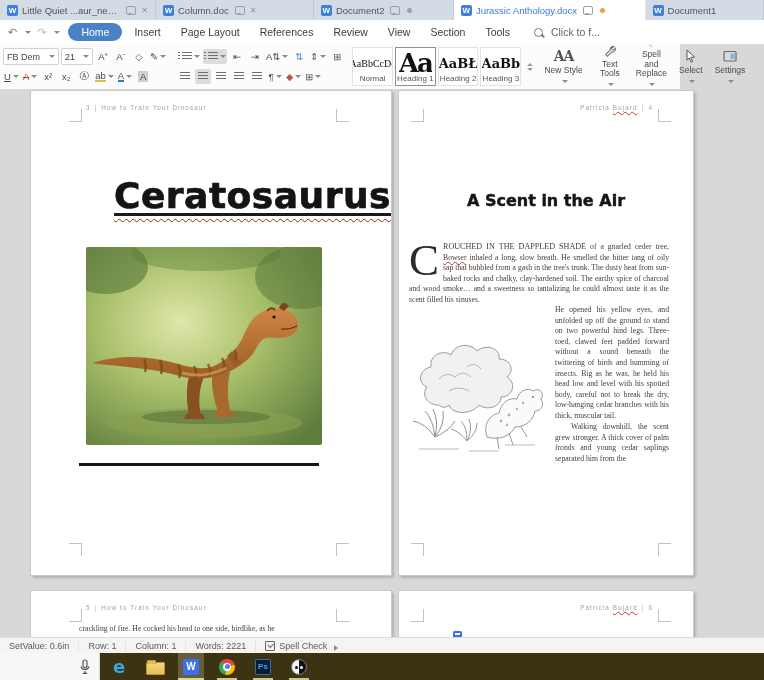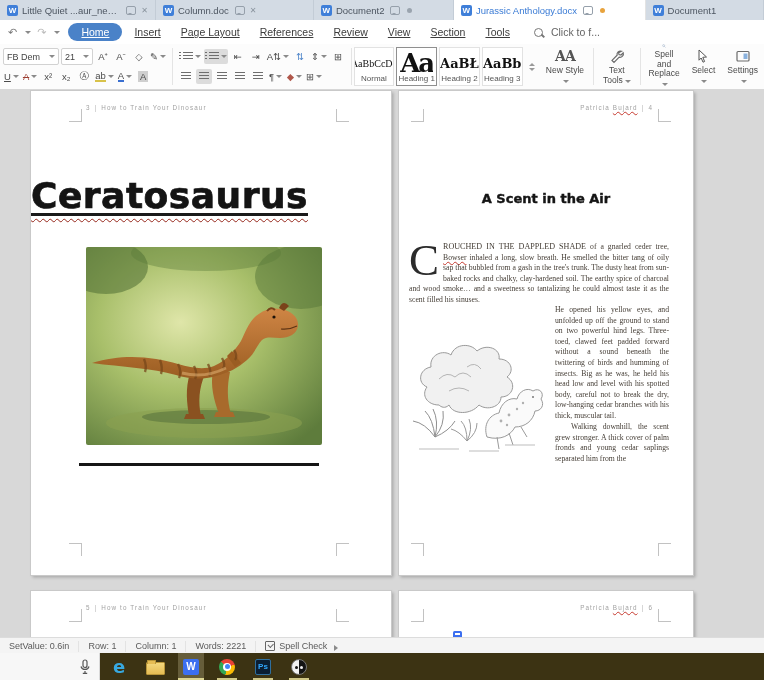--- a/index.html
+++ b/index.html
@@ -15,29 +15,29 @@
   .cmt{flex:0 0 auto;width:8px;height:7px;border:1px solid #96a0ab;border-radius:2px;position:relative;margin-left:2px;}
   .cmt:after{content:"";position:absolute;left:1px;bottom:-3px;border:2px solid transparent;border-top-color:#96a0ab;}
   .tclose{color:#8a949e;font-size:8px;margin-left:1px;}
   .tdot{width:5px;height:5px;border-radius:50%;background:#9aa4ae;margin-left:3px;}
   .tdot.orange{background:#e8a33d;}
 
   
   .menubar{position:absolute;left:0;top:20px;width:764px;height:24px;background:#fff;display:flex;align-items:center;font-size:10.5px;color:#3c3c3c;}
   .qat{display:flex;align-items:center;gap:6px;padding:0 8px;color:#777;font-size:11px;}
   .qat .dis{color:#bbb;}
-  .menu-item{padding:2px 10px;cursor:default;text-decoration:underline;}
+  .menu-item{padding:2px 10px;cursor:default;}
   .menu-item.active{background:#4a82c8;color:#fff;border-radius:10px;padding:3px 13px;margin-right:2px;}
   .msearch{display:flex;align-items:center;gap:8px;margin-left:14px;color:#666;}
   .mag{width:7px;height:7px;border:1.4px solid #777;border-radius:50%;position:relative;}
   .mag:after{content:"";position:absolute;left:6px;top:6px;width:4px;height:1.6px;background:#777;transform:rotate(45deg);}
   .caret{width:0;height:0;border-left:3px solid transparent;border-right:3px solid transparent;border-top:3px solid #8a8a8a;display:inline-block;margin-left:2px;}
 
   
-  .ribbon{position:absolute;left:0;top:44px;width:764px;height:45px;background:#fcfcfc;border-bottom:1px solid #dedede;display:flex;align-items:stretch;}
+  .ribbon{position:absolute;left:0;top:44px;width:680px;height:45px;background:#fcfcfc;border-bottom:1px solid #dedede;display:flex;align-items:stretch;}
   .vsep{width:1px;background:#e4e4e4;margin:4px 2px;}
   .grp{display:flex;flex-direction:column;justify-content:center;gap:3px;padding:0 3px;}
   .rrow{display:flex;align-items:center;gap:2px;height:17px;}
   .combo{display:flex;align-items:center;justify-content:space-between;border:1px solid #d2d2d2;background:#fff;border-radius:2px;height:15px;padding:0 3px;font-size:9px;color:#444;}
   .combo.fname{width:48px;}
   .combo.fsize{width:24px;}
   .rbtn{min-width:14px;height:15px;display:flex;align-items:center;justify-content:center;font-size:9.5px;color:#4a4a4a;border-radius:2px;padding:0 1px;}
   .rbtn.hl{background:#dcdcdc;}
   .rbtn .g-strike{text-decoration:line-through;color:#9c3c30;}
   .rbtn .g-under{text-decoration:underline;}
@@ -71,27 +71,27 @@
   .pg-lb{left:30px;top:501px;width:360px;height:60px;}
   .pg-rb{left:398px;top:501px;width:294px;height:60px;}
   .runhead{position:absolute;top:13px;font-size:6.3px;letter-spacing:1.1px;color:#a2a2a2;white-space:nowrap;}
   .runhead .hsep{padding:0 4px;color:#b5b5b5;}
   .crop{position:absolute;width:12px;height:12px;}
   .crop.tl{border-right:1px solid #c2c2c2;border-bottom:1px solid #c2c2c2;}
   .crop.tr{border-left:1px solid #c2c2c2;border-bottom:1px solid #c2c2c2;}
   .crop.bl{border-right:1px solid #c2c2c2;border-top:1px solid #c2c2c2;}
   .crop.br{border-left:1px solid #c2c2c2;border-top:1px solid #c2c2c2;}
   .sq{text-decoration:underline;text-decoration-style:wavy;text-decoration-color:#c63a2f;text-decoration-thickness:1px;text-underline-offset:1px;text-decoration-skip-ink:none;}
-  .cera{position:absolute;left:0;top:84px;width:100%;text-align:left;}
+  .cera{position:absolute;left:0;top:84px;width:100%;text-align:right;}
   .cera .u1{font-family:"DejaVu Sans",sans-serif;font-weight:800;font-size:36px;letter-spacing:.5px;color:#141414;-webkit-text-stroke:.7px #141414;
     text-decoration:underline;text-decoration-color:#1a1a1a;text-decoration-thickness:3px;text-underline-offset:5px;text-decoration-skip-ink:none;}
   .cera .u2{text-decoration:underline;text-decoration-style:wavy;text-decoration-color:#96271c;text-decoration-thickness:1.2px;text-underline-offset:10px;text-decoration-skip-ink:none;}
   .dinoimg{position:absolute;left:55px;top:156px;width:236px;height:198px;border-radius:2px;overflow:hidden;}
   .blackrule{position:absolute;left:48px;top:372px;width:240px;height:3px;background:#151515;}
-  .chtitle{position:absolute;left:0;top:100px;width:100%;text-align:center;font-family:"DejaVu Sans",sans-serif;font-weight:800;font-size:13px;color:#151515;-webkit-text-stroke:.4px #141414;}
+  .chtitle{position:absolute;left:0;top:100px;width:100%;text-align:center;font-family:"DejaVu Sans",sans-serif;font-weight:800;font-size:16px;color:#151515;-webkit-text-stroke:.4px #141414;}
   .bodycol{position:absolute;left:10px;top:150px;width:260px;}
   .bodytext{font-family:"Liberation Serif",serif;font-size:7.7px;line-height:1.37;text-align:justify;color:#443d35;}
   .dropcap{float:left;font-family:"Liberation Serif",serif;font-size:45px;line-height:36px;padding:1px 4px 0 0;color:#2b2b2b;}
   .sc{font-size:8.1px;}
   .sketch{float:left;width:138px;height:148px;margin:4px 8px 2px 0;}
   .indent{text-indent:16px;margin-top:1px;}
   .bline{position:absolute;left:48px;top:33px;width:232px;}
   .objic{position:absolute;left:54px;top:40px;width:9px;height:10px;background:#3c6ff0;border-radius:1.5px;}
   .objic:after{content:"";position:absolute;left:2px;top:2px;width:5px;height:2px;background:#fff;}
 
@@ -467,20 +467,21 @@
         <div class="bodytext indent">Walking downhill, the scent grew stronger. A thick cover of palm fronds and young cedar saplings separated him from the</div>
       </div>
     </div>
 
     <div class="page pg-lb">
       <div class="runhead" style="left:55px">
         <span>5</span><span class="hsep">|</span><span>How to Train Your Dinosaur</span>
       </div>
       <div class="crop tl" style="left:38px;top:18px"></div>
       <div class="crop tr" style="left:305px;top:18px"></div>
+      <div class="bodytext bline">crackling of fire. He cocked his head to one side, birdlike, as he</div>
     </div>
 
     <div class="page pg-rb">
       <div class="runhead" style="right:40px">
         <span>Patricia</span>&nbsp;<span class="sq">Bujard</span><span class="hsep">|</span><span>6</span>
       </div>
       <div class="crop tl" style="left:12px;top:18px"></div>
       <div class="crop tr" style="left:259px;top:18px"></div>
       <div class="objic"></div>
     </div>

